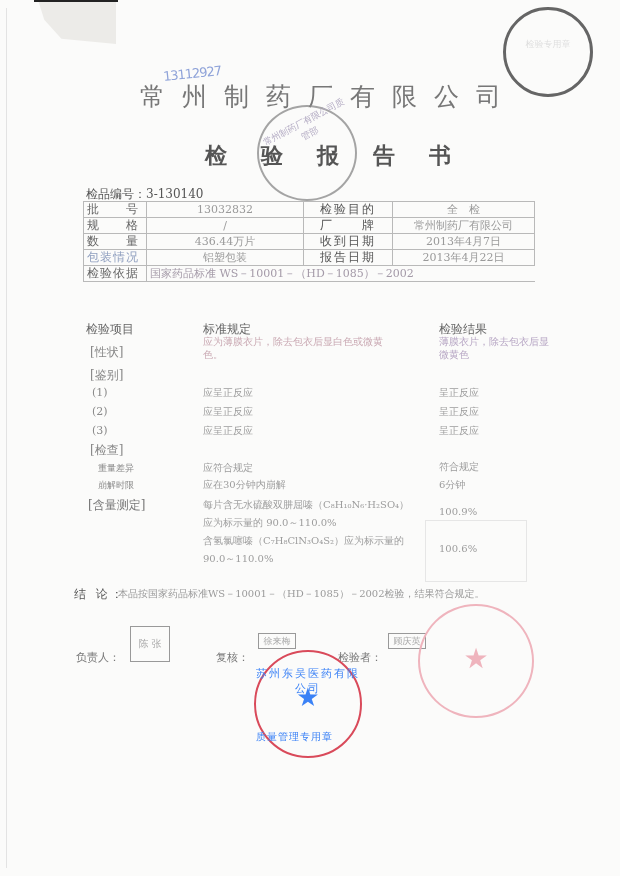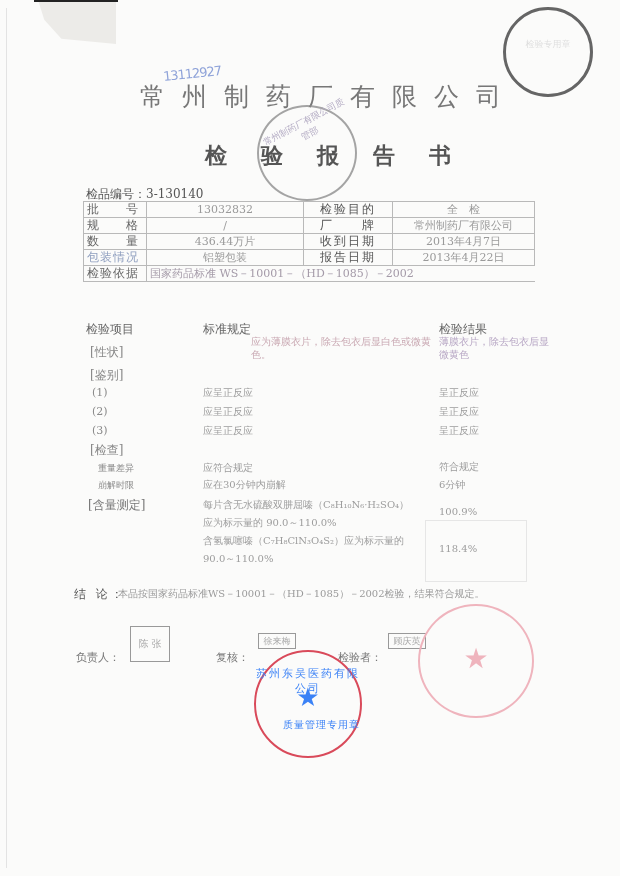--- a/index.html
+++ b/index.html
@@ -32,21 +32,21 @@
   .std.pink{color:#c9a8b2;}
   .res{font-size:10px;color:#9d9d9d;}
   .res.purple{color:#b7a6c4;}
   .conclusion-label{left:74px;top:586px;font-size:12px;color:#555;letter-spacing:3px;}
   .conclusion-text{left:118px;top:587px;font-size:10px;color:#9a9a9a;}
   .sig-label{font-size:11px;color:#777;margin-top:16px;}
   .sig-box{border:1px solid #999;font-size:10px;color:#aaa;text-align:center;}
   .redstamp{border:2px solid #d94a5a;color:#3b82f6;}
   .redstamp .ring{position:absolute;width:100%;top:14px;text-align:center;font-size:11px;letter-spacing:2px;}
   .redstamp .star{position:absolute;width:100%;top:30px;text-align:center;font-size:26px;}
-  .redstamp .bottom{position:absolute;width:100%;bottom:24px;text-align:right;font-size:10px;letter-spacing:1px;}
+  .redstamp .bottom{position:absolute;width:100%;bottom:12px;text-align:left;font-size:10px;letter-spacing:1px;}
   .redstamp2{border:2px solid #efb4bd;color:#efb4bd;}
   .boxed-area{left:425px;top:520px;width:100px;height:60px;border:1px solid #e6e6e6;}
 </style>
 </head>
 <body>
 
 <div class="abs left-edge"></div>
 <div class="abs corner-tab"></div>
 <div class="abs corner-top"></div>
 
@@ -97,21 +97,21 @@
     <td class="basis-val" colspan="3" style="border-right:none">国家药品标准 WS－10001－（HD－1085）－2002</td>
   </tr>
 </tbody>
   </table>
 
 <div class="abs sec" style="left:86px;top:321px;">检验项目</div>
 <div class="abs sec" style="left:203px;top:321px;">标准规定</div>
 <div class="abs sec" style="left:439px;top:321px;">检验结果</div>
 
 <div class="abs sec" style="left:90px;top:344px;color:#888">[性状]</div>
-<div class="abs std pink" style="left:203px;top:335px;width:190px;line-height:13px;margin-left:48px;">应为薄膜衣片，除去包衣后显白色或微黄色。</div>
+<div class="abs std pink" style="left:203px;top:335px;width:190px;line-height:13px;">应为薄膜衣片，除去包衣后显白色或微黄色。</div>
 <div class="abs res purple" style="left:439px;top:335px;width:110px;line-height:13px;">薄膜衣片，除去包衣后显微黄色</div>
 
 <div class="abs sec" style="left:90px;top:367px;color:#888">[鉴别]</div>
 <div class="abs item" style="left:92px;top:386px;">(1)</div>
 <div class="abs std" style="left:203px;top:386px;">应呈正反应</div>
 <div class="abs res" style="left:439px;top:386px;">呈正反应</div>
 <div class="abs item" style="left:92px;top:405px;">(2)</div>
 <div class="abs std" style="left:203px;top:405px;">应呈正反应</div>
 <div class="abs res" style="left:439px;top:405px;">呈正反应</div>
 <div class="abs item" style="left:92px;top:424px;">(3)</div>
@@ -125,21 +125,21 @@
 <div class="abs item" style="left:98px;top:479px;font-size:9px;">崩解时限</div>
 <div class="abs std" style="left:203px;top:478px;">应在30分钟内崩解</div>
 <div class="abs res" style="left:439px;top:478px;">6分钟</div>
 
 <div class="abs sec" style="left:88px;top:497px;color:#777">[含量测定]</div>
 <div class="abs std" style="left:203px;top:498px;">每片含无水硫酸双肼屈嗪（C₈H₁₀N₆·H₂SO₄）</div>
 <div class="abs std" style="left:203px;top:516px;">应为标示量的 90.0～110.0%</div>
 <div class="abs res" style="left:439px;top:506px;">100.9%</div>
 <div class="abs std" style="left:203px;top:534px;">含氢氯噻嗪（C₇H₈ClN₃O₄S₂）应为标示量的</div>
 <div class="abs std" style="left:203px;top:552px;">90.0～110.0%</div>
-<div class="abs res" style="left:439px;top:543px;">118.4%</div>
+<div class="abs res" style="left:439px;top:543px;">100.6%</div>
 <div class="abs boxed-area"></div>
 
 <div class="abs conclusion-label">结 论：</div>
 <div class="abs conclusion-text">本品按国家药品标准WS－10001－（HD－1085）－2002检验，结果符合规定。</div>
 
 <div class="abs sig-label" style="left:76px;top:634px;">负责人：</div>
 <div class="abs sig-box" style="left:130px;top:626px;width:38px;height:34px;line-height:34px;">陈 张</div>
 <div class="abs sig-label" style="left:216px;top:634px;">复核：</div>
 <div class="abs sig-box" style="left:258px;top:633px;width:36px;height:14px;line-height:14px;font-size:9px;">徐来梅</div>
 <div class="abs sig-label" style="left:338px;top:634px;">检验者：</div>

